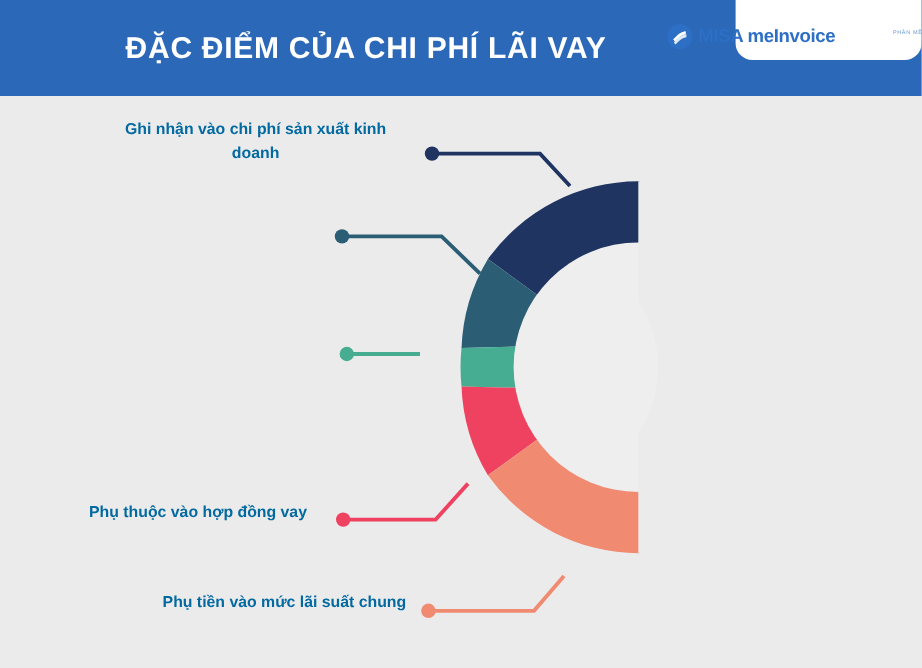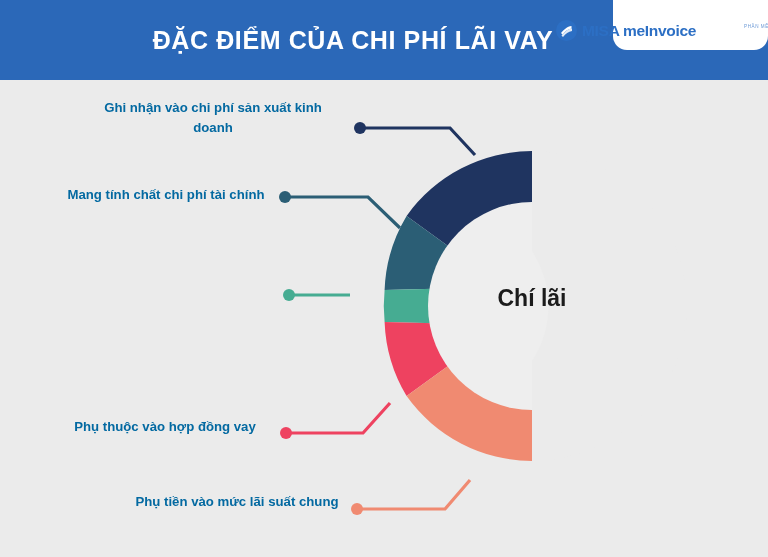--- a/index.html
+++ b/index.html
@@ -34,21 +34,20 @@
     display: flex;
     align-items: center;
     justify-content: center;
     color: #ffffff;
     font-size: 25px;
     font-weight: bold;
     letter-spacing: 0.6px;
     text-transform: uppercase;
     white-space: nowrap;
     font-family: "Liberation Sans", sans-serif;
-    padding-left: 48px;
   }
 
   
   .logo-plate {
     position: absolute;
     left: 613px;
     top: -12px;
     width: 155px;
     height: 62px;
     background: #ffffff;
@@ -203,20 +202,18 @@
       <circle cx="286" cy="353" r="6" fill="#ee4260"></circle>
     </g>
 
     <g>
       <polyline points="357,429 445,429 470,400" fill="none" stroke="#f08a71" stroke-width="3.2"></polyline>
       <circle cx="357" cy="429" r="6" fill="#f08a71"></circle>
     </g>
   </svg>
 
   <div class="donut-center-label">
-    <div>Chí lãi</div>
   </div>
 
   <div class="callout-label cl-0">Ghi nhận vào chi phí sản xuất kinh doanh</div>
-  <div class="callout-label cl-1">Mang tính chất chi phí tài chính</div>
   <div class="callout-label cl-3">Phụ thuộc vào hợp đồng vay</div>
   <div class="callout-label cl-4">Phụ tiền vào mức lãi suất chung</div>
 </div>
 
 </body></html>

